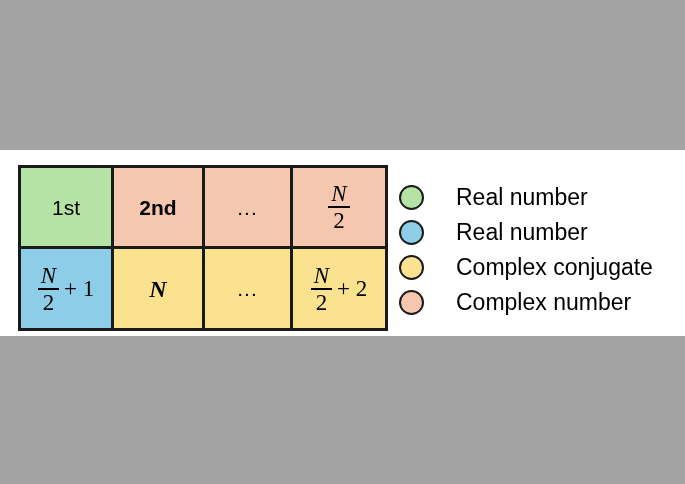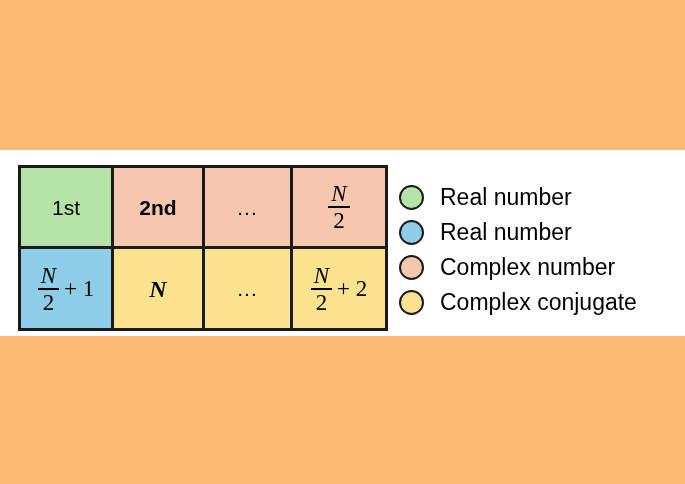--- a/index.html
+++ b/index.html
@@ -4,21 +4,21 @@
 <style>
   html, body {
     margin: 0;
     padding: 0;
     background: #000000;
   }
   #canvas {
     position: relative;
     width: 685px;
     height: 484px;
-    background: #fdba74;
+    background: #a3a3a3;
     overflow: hidden;
     font-family: "Liberation Sans", sans-serif;
   }
   #white-band {
     position: absolute;
     left: 0;
     top: 150px;
     width: 685px;
     height: 186px;
     background: #ffffff;
@@ -125,21 +125,21 @@
   }
   .legend-swatch {
     width: 25px;
     height: 25px;
     border-radius: 50%;
     border: 2.5px solid #1a1a1a;
     box-sizing: border-box;
     flex: 0 0 auto;
   }
   .legend-label {
-    margin-left: 16px;
+    margin-left: 32px;
     font-family: "Liberation Sans", sans-serif;
     font-size: 23px;
     color: #000000;
     white-space: nowrap;
   }
 </style>
 </head>
 <body>
 
 <div id="canvas">
@@ -224,23 +224,23 @@
       <span class="legend-swatch" style="background: rgb(181, 227, 165);"></span>
       <span class="legend-label">Real number</span>
     </div>
 
     <div class="legend-row">
       <span class="legend-swatch" style="background: rgb(142, 205, 232);"></span>
       <span class="legend-label">Real number</span>
     </div>
 
     <div class="legend-row">
+      <span class="legend-swatch" style="background: rgb(250, 226, 143);"></span>
+      <span class="legend-label">Complex conjugate</span>
+    </div>
+
+    <div class="legend-row">
       <span class="legend-swatch" style="background: rgb(244, 199, 174);"></span>
       <span class="legend-label">Complex number</span>
     </div>
 
-    <div class="legend-row">
-      <span class="legend-swatch" style="background: rgb(250, 226, 143);"></span>
-      <span class="legend-label">Complex conjugate</span>
-    </div>
-
   </div>
 </div>
 
 </body></html>

